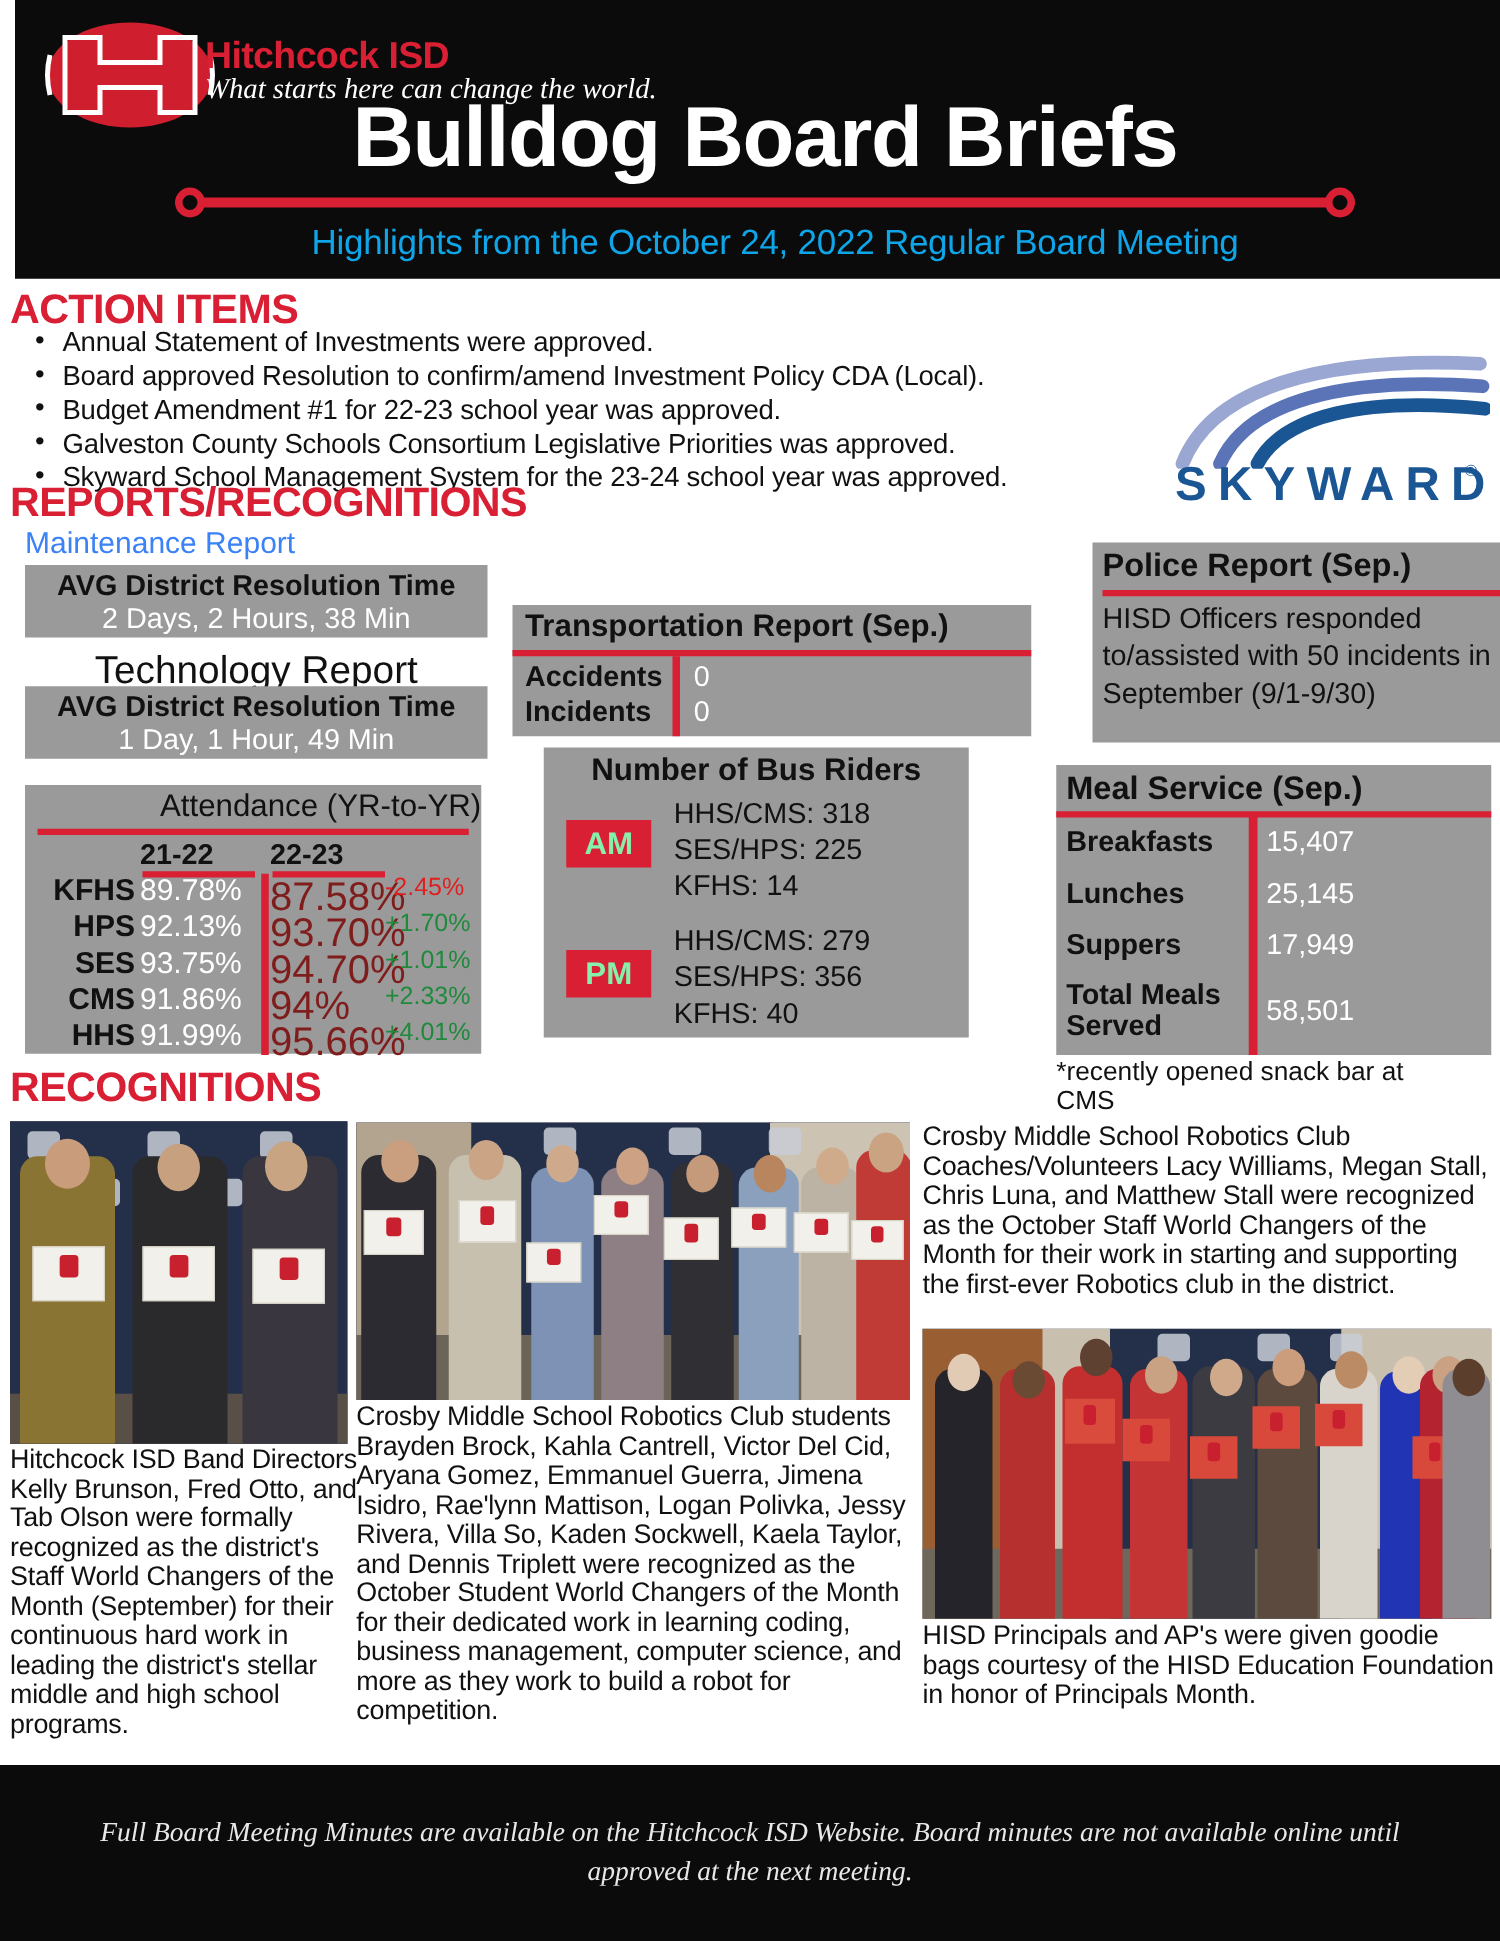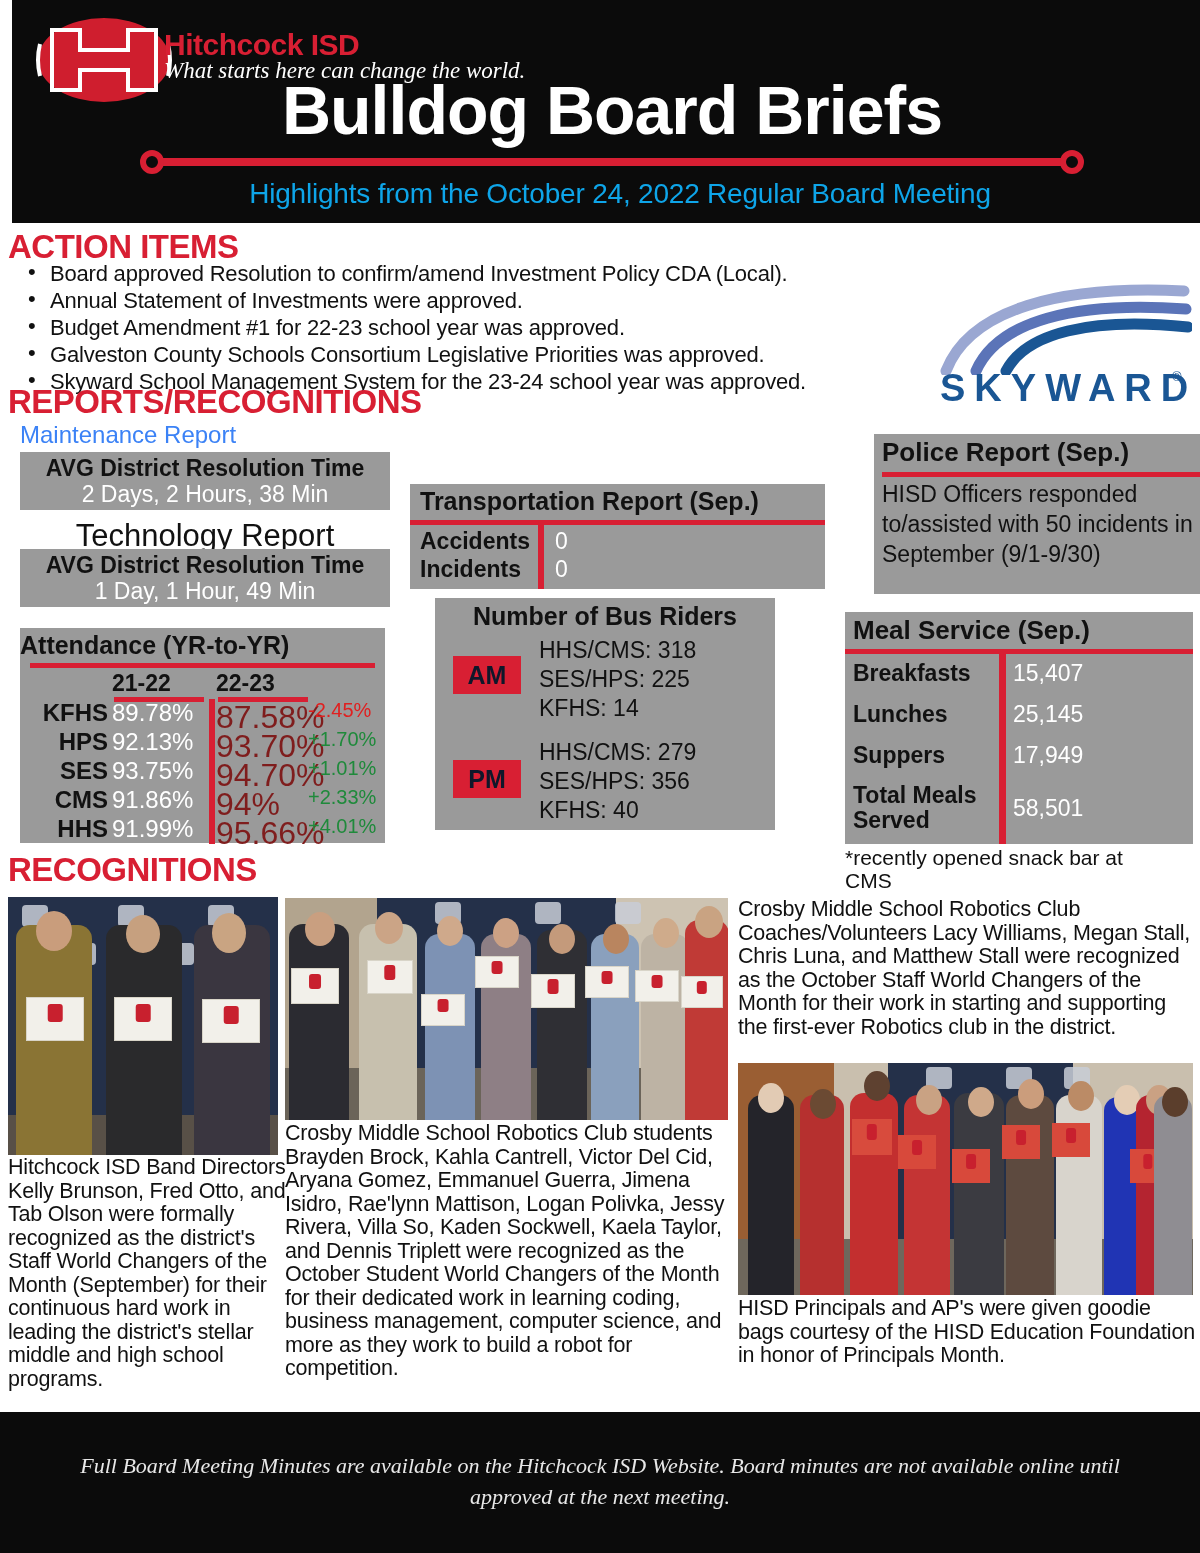--- a/index.html
+++ b/index.html
@@ -83,21 +83,21 @@
   
   #maint-title { position:absolute; left:20px; top:421px; width:370px; font-size:24px; color:#3b82f6; }
   #maint-box { left:20px; top:452px; width:370px; height:58px; }
   #tech-title { position:absolute; left:20px; top:518px; width:370px; text-align:center; font-size:31px; color:#111; }
   #tech-box { left:20px; top:549px; width:370px; height:58px; }
   .rt-label { position:absolute; left:0; top:3px; width:100%; text-align:center; font-size:23px; font-weight:bold; color:#111; }
   .rt-value { position:absolute; left:0; top:29px; width:100%; text-align:center; font-size:23px; color:#ffffff; }
 
   
   #att-box { left:20px; top:628px; width:365px; height:215px; }
-  #att-title { position:absolute; left:0; top:3px; width:100%; text-align:left; font-size:25px; font-weight:bold; color:#111; }
+  #att-title { position:absolute; left:0; top:3px; width:100%; text-align:right; font-size:25px; font-weight:normal; color:#111; }
   #att-titleline { left:10px; top:35px; width:345px; height:5px; }
   .att-grid { position:absolute; left:0; top:42px; width:100%; }
   .att-row { position:relative; height:29px; }
   .att-row .c0 { position:absolute; left:8px; width:80px; text-align:right; font-size:24px; font-weight:bold; color:#111; }
   .att-row .c1 { position:absolute; left:92px; width:95px; font-size:24px; color:#fff; }
   .att-row .c2 { position:absolute; left:196px; width:95px; font-size:32px; color:#7f1d1d; }
   .att-row .c3 { position:absolute; left:288px; width:80px; font-size:20px; }
   .att-head .c1, .att-head .c2 { font-weight:bold; color:#111; font-size:23px; }
   #att-hline1 { left:94px; top:69px; width:90px; height:5px; }
   #att-hline2 { left:198px; top:69px; width:90px; height:5px; }
@@ -109,21 +109,21 @@
   #trans-title { position:absolute; left:10px; top:3px; font-size:25px; font-weight:bold; color:#111; }
   #trans-line { left:0px; top:36px; width:415px; height:5px; }
   #trans-vline { left:128px; top:41px; width:6px; height:64px; }
   .trans-row { position:absolute; left:10px; font-size:23px; font-weight:bold; color:#111; }
   .trans-val { position:absolute; left:145px; font-size:23px; color:#fff; }
 
   
   #bus-box { left:435px; top:598px; width:340px; height:232px; }
   #bus-title { position:absolute; left:0; top:4px; width:100%; text-align:center; font-size:25px; font-weight:bold; color:#111; }
   .ampm {
-    position:absolute; width:68px; height:38px; background:#d81f33; color:#0f172a;
+    position:absolute; width:68px; height:38px; background:#d81f33; color:#86efac;
     font-size:25px; font-weight:bold; text-align:center; line-height:38px;
   }
   .bus-lines { position:absolute; font-size:23px; color:#111; line-height:29px; }
 
   
   #police-box { left:838px; top:434px; width:355px; height:160px;margin-left:36px; }
   #police-title { position:absolute; left:8px; top:3px; font-size:26px; font-weight:bold; color:#111; }
   #police-line { left:8px; top:38px; width:340px; height:5px; }
   #police-text { position:absolute; left:8px; top:45px; width:345px; font-size:23px; line-height:30px; color:#111; }
 
@@ -193,22 +193,22 @@
     <div class="divider">
       <div class="bar"></div>
       <div class="dot left"></div>
       <div class="dot right"></div>
     </div>
     <div class="subtitle">Highlights from the October 24, 2022 Regular Board Meeting</div>
   </div>
 
   <div class="sec-head" id="action-head">ACTION ITEMS</div>
   <ul class="bullets">
+    <li>Annual Statement of Investments were approved.</li>
     <li>Board approved Resolution to confirm/amend Investment Policy CDA (Local).</li>
-    <li>Annual Statement of Investments were approved.</li>
     <li>Budget Amendment #1 for 22-23 school year was approved.</li>
     <li>Galveston County Schools Consortium Legislative Priorities was approved.</li>
     <li>Skyward School Management System for the 23-24 school year was approved.</li>
   </ul>
 
   <div class="skyward">
     <svg width="252" height="92" viewBox="0 0 252 92">
       <path d="M6 88 C30 26 120 2 244 8" fill="none" stroke="#9aa7d2" stroke-width="11" stroke-linecap="round"></path>
       <path d="M36 88 C58 38 134 18 246 26" fill="none" stroke="#5b74b8" stroke-width="11" stroke-linecap="round"></path>
       <path d="M66 88 C86 50 150 34 248 44" fill="none" stroke="#1a5694" stroke-width="11" stroke-linecap="round"></path>

